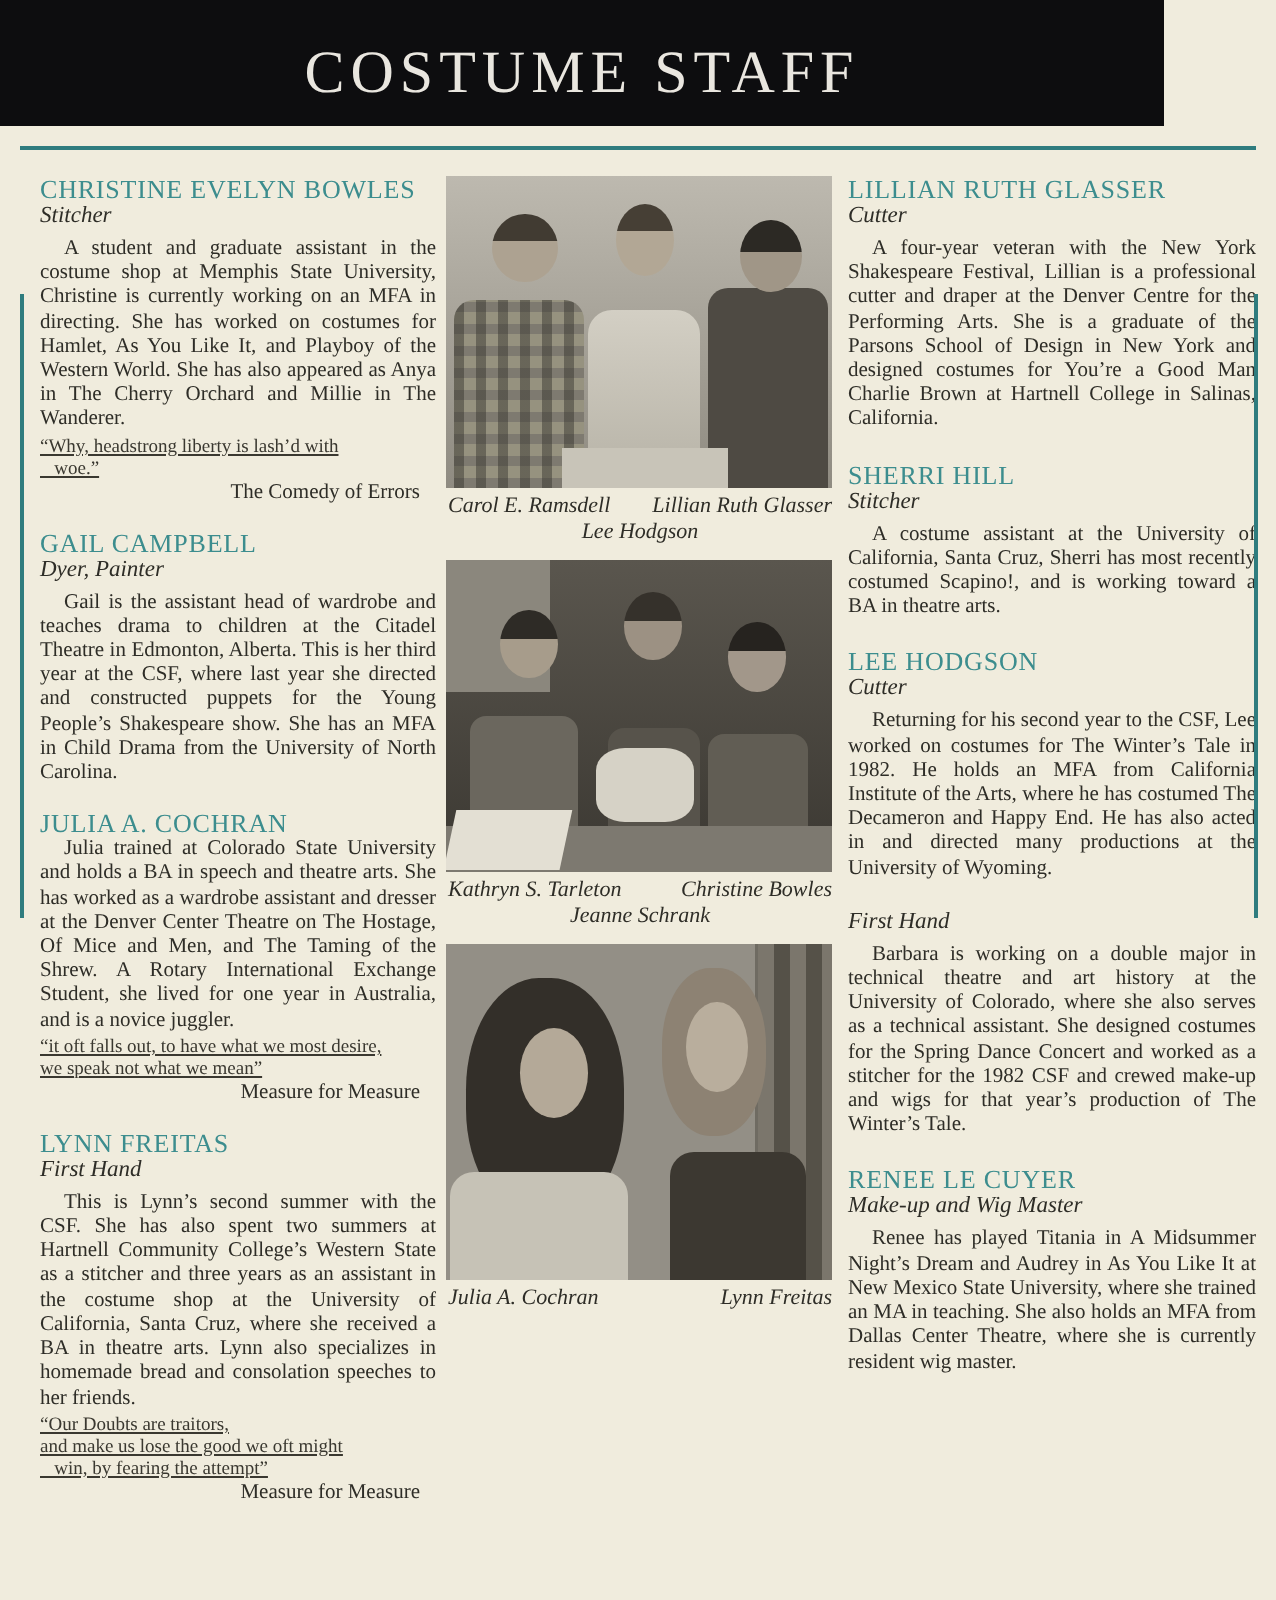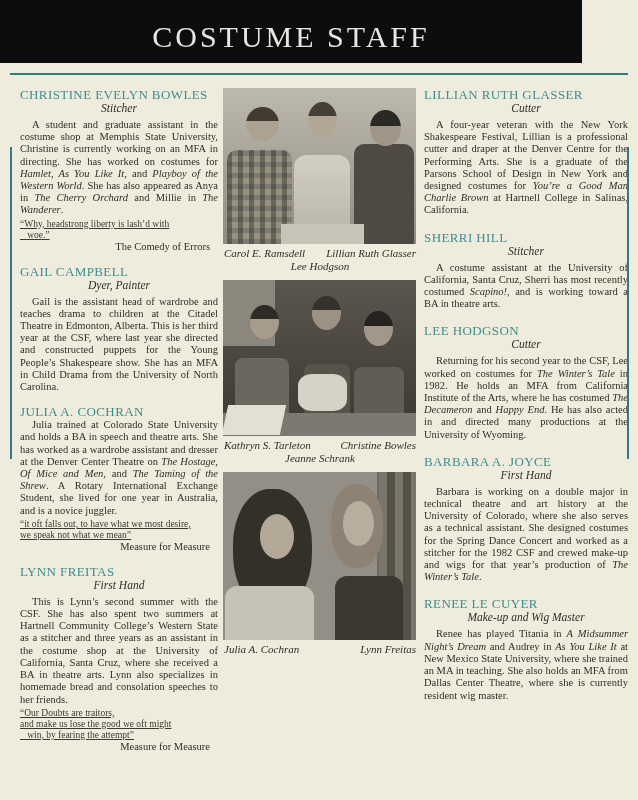--- a/index.html
+++ b/index.html
@@ -39,21 +39,20 @@
   
   .entry{margin-bottom:12px;}
   .col-right .entry{margin-bottom:14px;}
   .entry h3{
     color:var(--teal); font-size:13px; font-weight:400;
     letter-spacing:.4px; line-height:14px;
   }
   .role{
     font-style:italic; font-size:11.5px; line-height:13px;
     margin-bottom:4px;
-    text-align:center;
   }
   .bio{
     font-size:10.5px; line-height:12.2px; text-align:justify;
     text-indent:12px;
   }
   .quote{
     font-size:9.5px; line-height:11px; margin-top:2px;
     white-space:pre-line; color:#3a3830;text-decoration:underline;
   }
   .attribution{
@@ -113,21 +112,21 @@
   .p3{height:168px; background:linear-gradient(90deg,#938f86 0 80%,#6f6b62 80%);}
   .p3 .cur{right:0; top:0; width:19%; height:100%;
     background:repeating-linear-gradient(90deg,#7b766c 0 8px,#555148 8px 16px);}
   .p3 .lh{left:5%; top:10%; width:41%; height:72%; border-radius:46%; background:#332f29;}
   .p3 .lf{left:19%; top:25%; width:18%; height:27%; border-radius:50%; background:#b4a998;}
   .p3 .lt{left:1%; bottom:0; width:46%; height:32%; border-radius:12px 12px 0 0; background:#c6c2b6;}
   .p3 .rh{right:17%; top:7%; width:27%; height:50%; border-radius:46%; background:#8d8273;}
   .p3 .rf{right:22%; top:17%; width:16%; height:27%; border-radius:50%; background:#b9ae9d;}
   .p3 .rt{right:7%; bottom:0; width:35%; height:38%; border-radius:12px 12px 0 0; background:#3c3831;}
 
-  .it{font-style:italic;}
+  .it{}
 </style>
 </head>
 <body>
 
 <header class="band">
   <h1>COSTUME STAFF</h1>
 </header>
 
 <div class="page">
   <div class="top-rule"></div>
@@ -237,21 +236,20 @@
         <h3>SHERRI HILL</h3>
         <div class="role">Stitcher</div>
         <p class="bio"><span>A costume assistant at the University of California, Santa Cruz, Sherri has most recently costumed </span><span class="it">Scapino!</span><span>, and is working toward a BA in theatre arts.</span></p>
       </section>
       <section class="entry">
         <h3>LEE HODGSON</h3>
         <div class="role">Cutter</div>
         <p class="bio"><span>Returning for his second year to the CSF, Lee worked on costumes for </span><span class="it">The Winter’s Tale</span><span> in 1982. He holds an MFA from California Institute of the Arts, where he has costumed </span><span class="it">The Decameron</span><span> and </span><span class="it">Happy End</span><span>. He has also acted in and directed many productions at the University of Wyoming.</span></p>
       </section>
       <section class="entry">
-        <h3>BARBARA A. JOYCE</h3>
         <div class="role">First Hand</div>
         <p class="bio"><span>Barbara is working on a double major in technical theatre and art history at the University of Colorado, where she also serves as a technical assistant. She designed costumes for the Spring Dance Concert and worked as a stitcher for the 1982 CSF and crewed make-up and wigs for that year’s production of </span><span class="it">The Winter’s Tale</span><span>.</span></p>
       </section>
       <section class="entry">
         <h3>RENEE LE CUYER</h3>
         <div class="role">Make-up and Wig Master</div>
         <p class="bio"><span>Renee has played Titania in </span><span class="it">A Midsummer Night’s Dream</span><span> and Audrey in </span><span class="it">As You Like It</span><span> at New Mexico State University, where she trained an MA in teaching. She also holds an MFA from Dallas Center Theatre, where she is currently resident wig master.</span></p>
       </section>
     </div>
 

